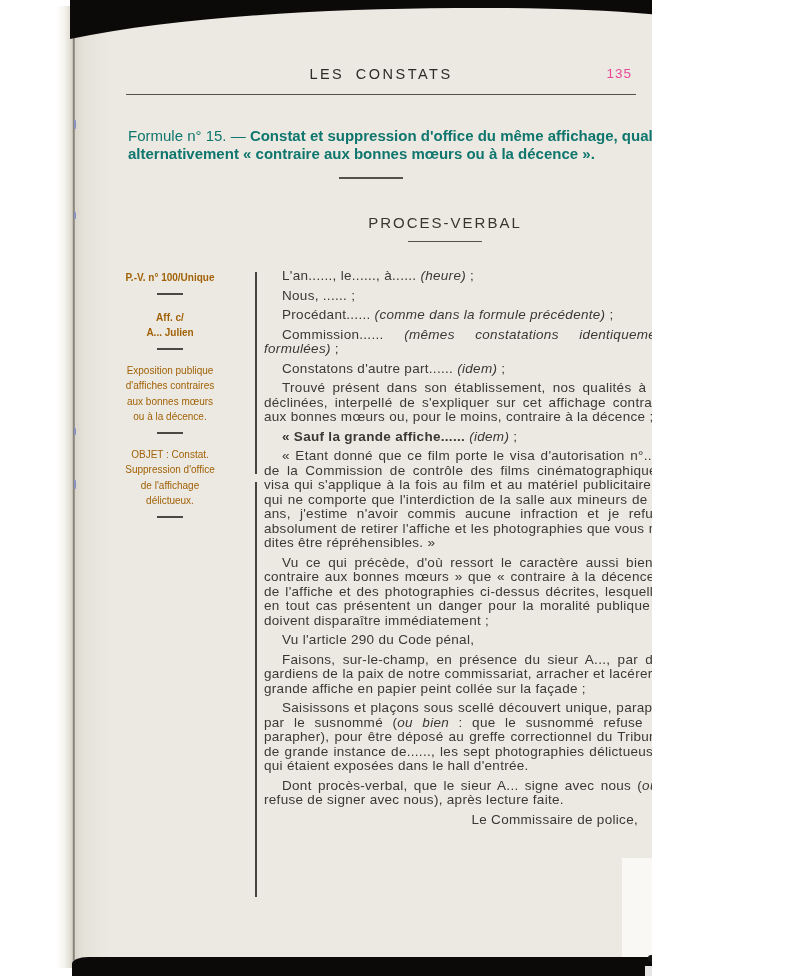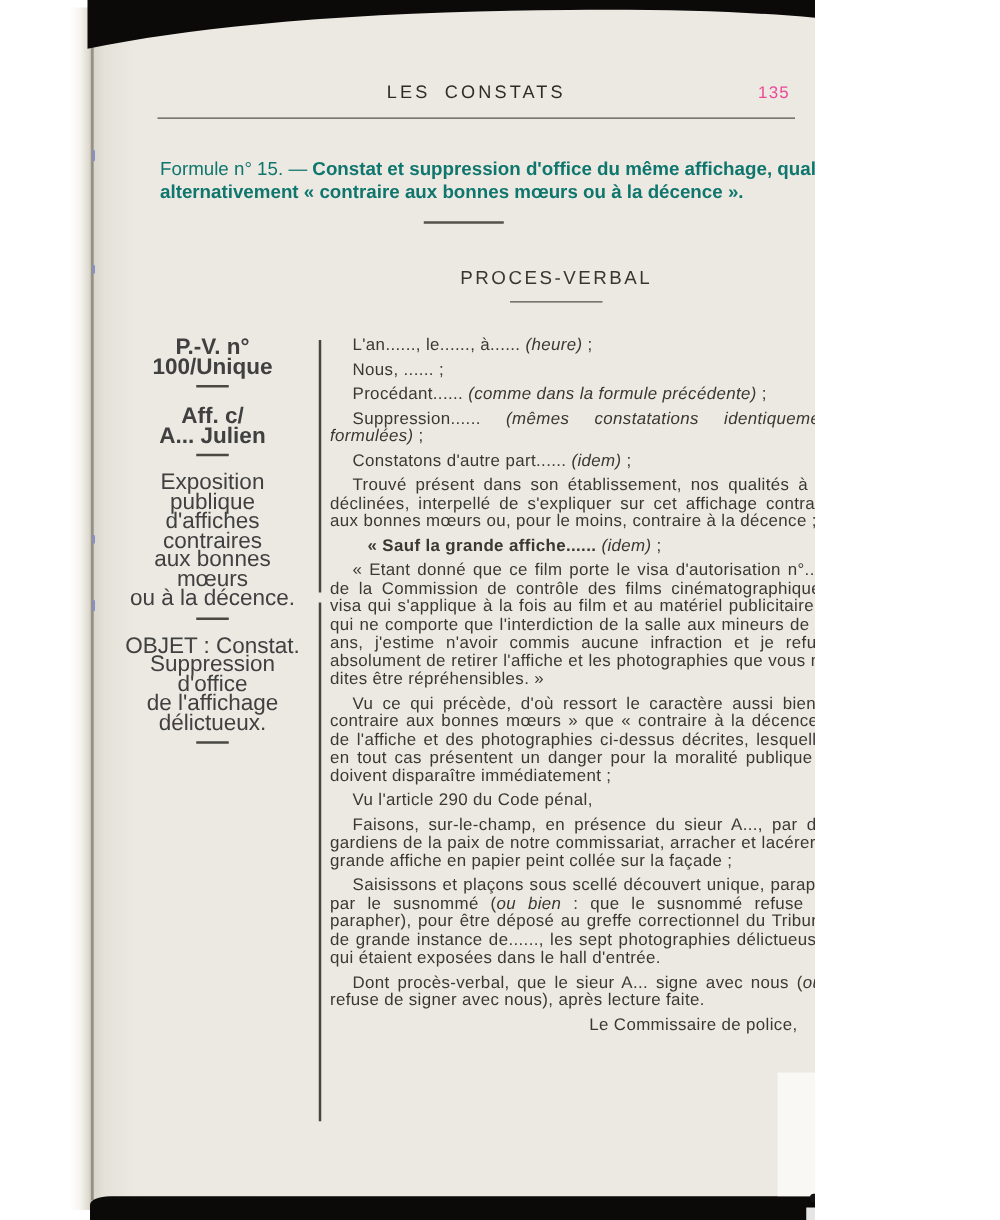--- a/index.html
+++ b/index.html
@@ -54,39 +54,39 @@
   .formule .lbl{font-weight:normal;}
   .formule .ttl{font-weight:bold;}
   .formule-rule{position:absolute;left:339px;top:177px;width:64px;height:1.5px;background:#54514b;}
 
   .doc-title{position:absolute;left:265px;top:214px;width:360px;text-align:center;
     font-size:15px;letter-spacing:2px;word-spacing:2px;color:#38362f;}
   .doc-title-rule{position:absolute;left:408px;top:241px;width:74px;height:1.4px;background:#54514b;}
 
   
   .margin-notes{position:absolute;left:100px;top:270px;width:140px;}
-  .margin-note{text-align:center;font-size:18px;line-height:15.5px;color:#404040;margin-bottom:13px;}
+  .margin-note{text-align:center;font-size:10px;line-height:15.5px;color:#a16207;margin-bottom:13px;}
   .margin-note.bold{font-weight:bold;}
   .margin-note:nth-child(1){margin-bottom:15px;}
   .note-rule{width:26px;height:2px;background:#4a4843;margin:7px auto 0 auto;}
 
   
   .divider{position:absolute;left:255px;width:2px;background:#474540;}
   .div-upper{top:272px;height:202px;}
   .div-lower{top:482px;height:415px;}
 
   
   .body-column{
     position:absolute;left:264px;top:269px;width:404px;
     font-size:13.5px;line-height:14.5px;letter-spacing:.3px;color:#3a3833;
     text-align:justify;
   }
   .body-column p{margin:0 0 5px 0;text-indent:18px;}
   .body-column .it{font-style:italic;}
-  .body-column .bd{font-weight:bold;margin-left:12px;}
+  .body-column .bd{font-weight:bold;}
   .body-column p.signature{text-align:right;text-indent:0;padding-right:30px;margin-top:3px;}
 
   
   .logo{position:absolute;left:622px;top:858px;width:178px;height:118px;}
   .logo-bg{position:absolute;left:0;top:0;width:178px;height:99px;background:rgba(253,252,250,.78);}
   .logo-column{
     position:absolute;left:61px;top:0;width:41px;height:100px;
     background:repeating-linear-gradient(90deg,#f3f0e9 0 3px,#b4b0a4 3.5px 5px,#e4e0d6 5px 8px);
     border-left:2px solid #8f8b80;
   }
@@ -160,21 +160,21 @@
       </div>
     </div>
 
   <div class="divider div-upper"></div>
   <div class="divider div-lower"></div>
 
   <div class="body-column">
     <p><span>L'an......, le......, à...... </span><span class="it">(heure)</span><span> ;</span></p>
       <p><span>Nous, ...... ;</span></p>
       <p><span>Procédant...... </span><span class="it">(comme dans la formule précédente)</span><span> ;</span></p>
-      <p><span>Suppression...... </span><span class="it">(mêmes constatations identiquement formulées)</span><span> ;</span></p>
+      <p><span>Commission...... </span><span class="it">(mêmes constatations identiquement formulées)</span><span> ;</span></p>
       <p><span>Constatons d'autre part...... </span><span class="it">(idem)</span><span> ;</span></p>
       <p><span>Trouvé présent dans son établissement, nos qualités à lui déclinées, interpellé de s'expliquer sur cet affichage contraire aux bonnes mœurs ou, pour le moins, contraire à la décence ;</span></p>
       <p><span class="bd">« Sauf la grande affiche......</span><span> </span><span class="it">(idem)</span><span> ;</span></p>
       <p><span>« Etant donné que ce film porte le visa d'autorisation n°...... de la Commission de contrôle des films cinématographiques, visa qui s'applique à la fois au film et au matériel publicitaire et qui ne comporte que l'interdiction de la salle aux mineurs de 18 ans, j'estime n'avoir commis aucune infraction et je refuse absolument de retirer l'affiche et les photographies que vous me dites être répréhensibles. »</span></p>
       <p><span>Vu ce qui précède, d'où ressort le caractère aussi bien « contraire aux bonnes mœurs » que « contraire à la décence » de l'affiche et des photographies ci-dessus décrites, lesquelles en tout cas présentent un danger pour la moralité publique et doivent disparaître immédiatement ;</span></p>
       <p><span>Vu l'article 290 du Code pénal,</span></p>
       <p><span>Faisons, sur-le-champ, en présence du sieur A..., par des gardiens de la paix de notre commissariat, arracher et lacérer la grande affiche en papier peint collée sur la façade ;</span></p>
       <p><span>Saisissons et plaçons sous scellé découvert unique, paraphé par le susnommé (</span><span class="it">ou bien</span><span> : que le susnommé refuse de parapher), pour être déposé au greffe correctionnel du Tribunal de grande instance de......, les sept photographies délictueuses qui étaient exposées dans le hall d'entrée.</span></p>
       <p><span>Dont procès-verbal, que le sieur A... signe avec nous (</span><span class="it">ou</span><span> : refuse de signer avec nous), après lecture faite.</span></p>
       <p class="signature">Le Commissaire de police,</p>

